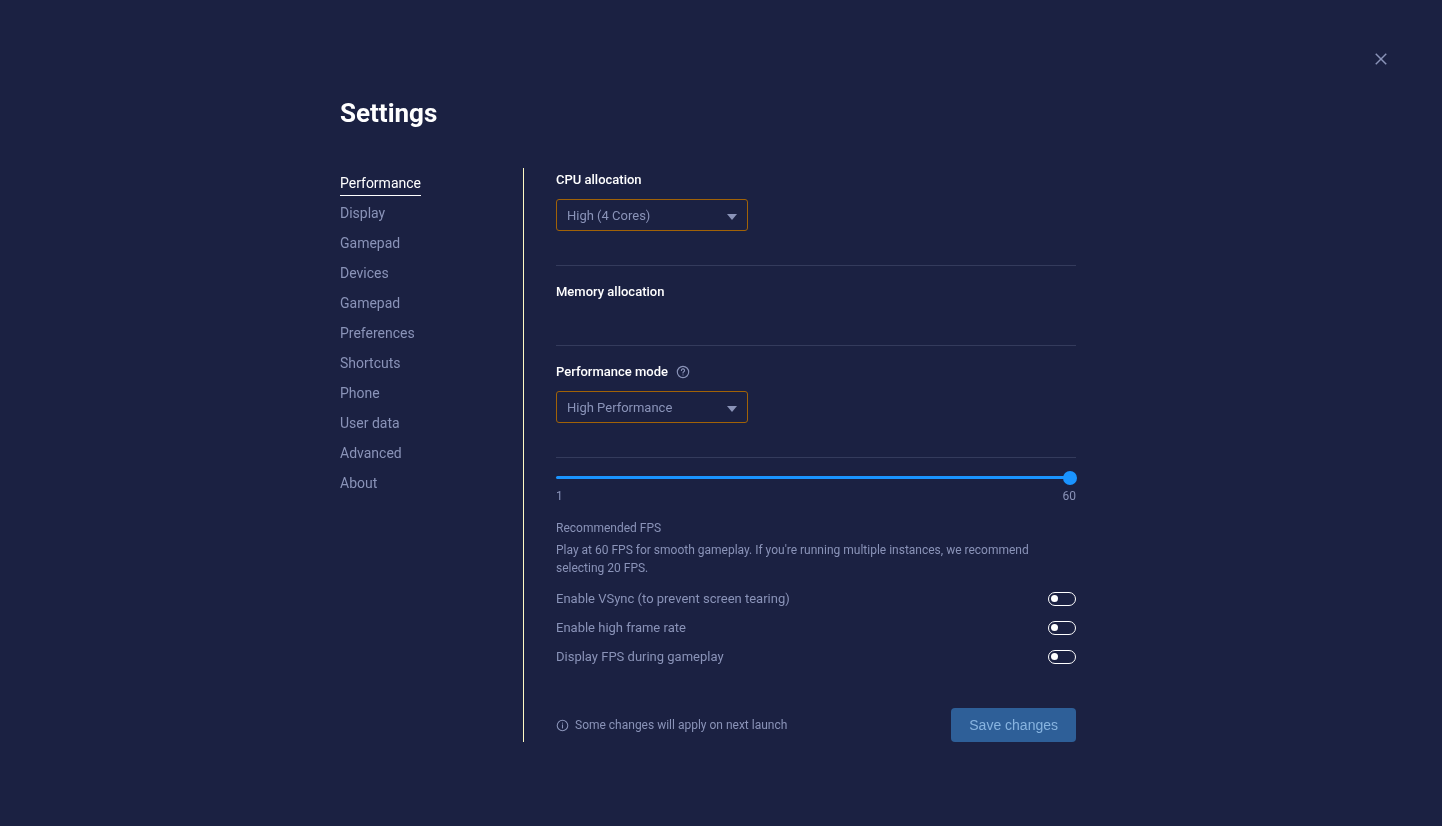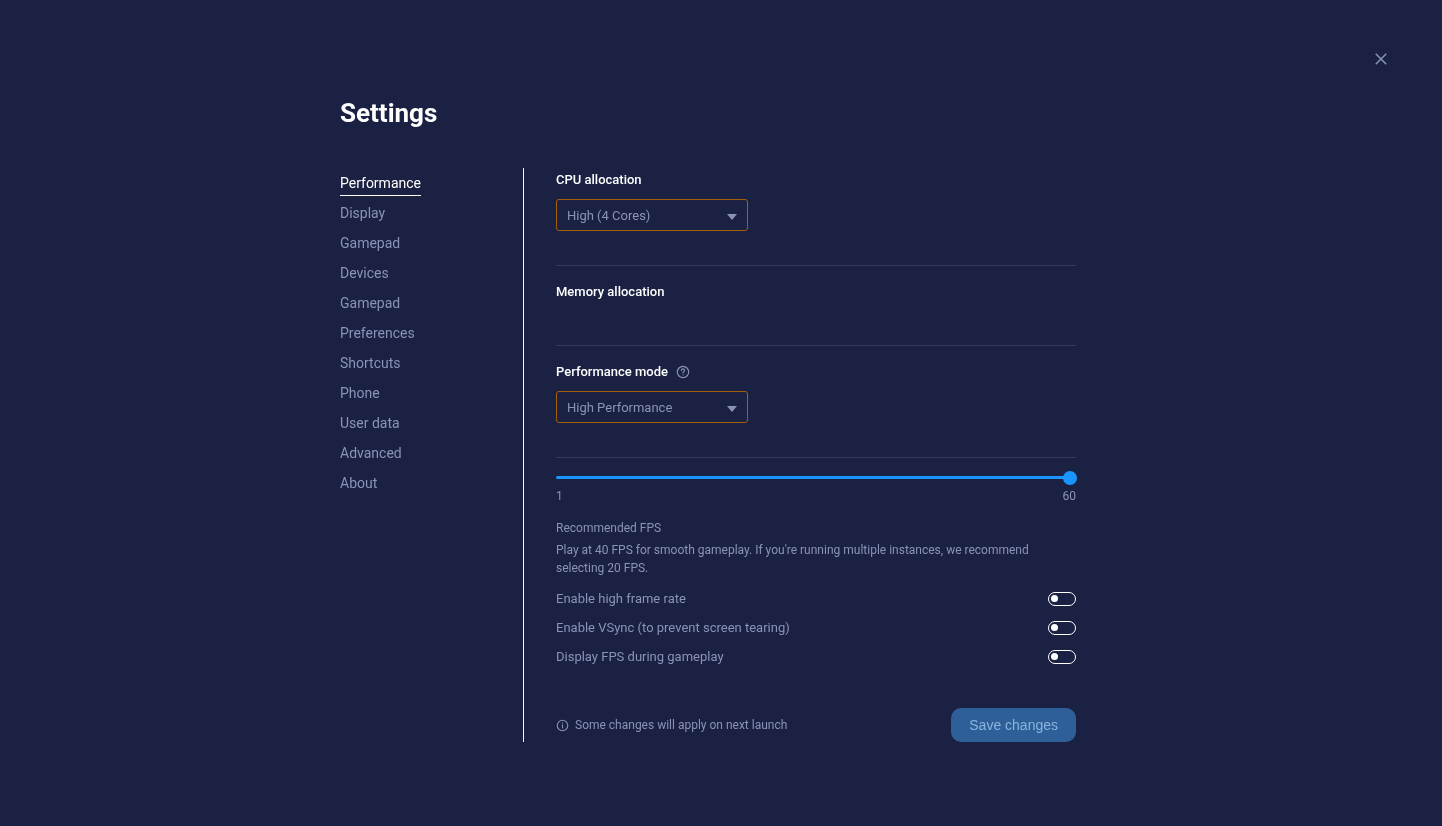--- a/index.html
+++ b/index.html
@@ -200,21 +200,21 @@
     color: #8a93b8;
   }
   .info-icon svg { width: 100%; height: 100%; }
 
   .save-btn {
     background: #2e5f98;
     color: #88b4e0;
     font-size: 14px;
     font-weight: 500;
     border: none;
-    border-radius: 10px;
+    border-radius: 4px;
     padding: 9px 18px;
     cursor: pointer;
   }
 </style>
 </head>
 <body>
 
 <div class="close-btn">
   <svg viewBox="0 0 24 24" fill="none" stroke="currentColor" stroke-width="2">
     <line x1="5" y1="5" x2="19" y2="19"></line>
@@ -282,30 +282,30 @@
       <div class="frame-section" style="border-bottom:none; margin-bottom:0;">
         <div class="slider-wrap">
           <div class="slider-track"></div>
           <div class="slider-thumb"></div>
         </div>
         <div class="slider-labels">
           <span>1</span>
           <span>60</span>
         </div>
         <div class="recommended">Recommended FPS</div>
-        <div class="recommended-desc">Play at 40 FPS for smooth gameplay. If you're running multiple instances, we recommend selecting 20 FPS.</div>
+        <div class="recommended-desc">Play at 60 FPS for smooth gameplay. If you're running multiple instances, we recommend selecting 20 FPS.</div>
 
         <div class="toggle-row">
-          <span class="toggle-label">Enable high frame rate</span>
+          <span class="toggle-label">Enable VSync (to prevent screen tearing)</span>
           <div class="toggle">
             <div class="toggle-knob"></div>
           </div>
         </div>
         <div class="toggle-row">
-          <span class="toggle-label">Enable VSync (to prevent screen tearing)</span>
+          <span class="toggle-label">Enable high frame rate</span>
           <div class="toggle">
             <div class="toggle-knob"></div>
           </div>
         </div>
         <div class="toggle-row">
           <span class="toggle-label">Display FPS during gameplay</span>
           <div class="toggle">
             <div class="toggle-knob"></div>
           </div>
         </div>

